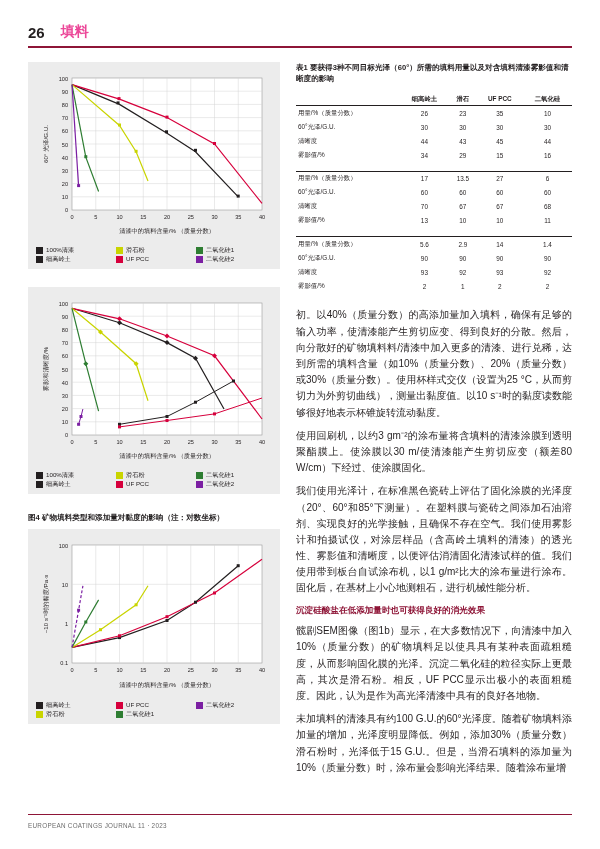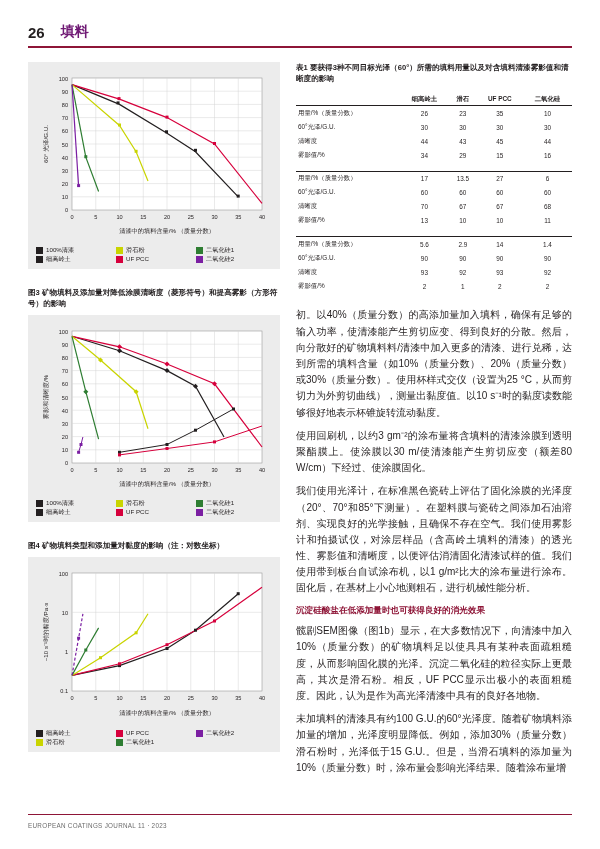--- a/index.html
+++ b/index.html
@@ -21,21 +21,21 @@
   .page-header {
     position:absolute;
     top:18px; left:28px; right:28px;
     height:28px;
     display:flex; align-items:center; gap:16px;
   }
   .page-num {
     font-size:15px; font-weight:bold; color:#231f20;
   }
   .header-title {
-    font-size:14px; font-weight:bold; color:#701a75;
+    font-size:14px; font-weight:bold; color:#ec4899;
   }
   .header-rule {
     position:absolute;
     top:46px; left:28px; right:28px;
     height:1.5px; background:#8e1537;
   }
   
   .col-left {
     position:absolute;
     top:62px; left:28px;
@@ -250,21 +250,20 @@
         </div>
         <div class="legend-item">
           <span class="swatch" style="background:#7b1fa2"></span>
           <span class="legend-lbl">二氧化硅2</span>
         </div>
       </div>
     </div>
 
     <div class="fig-gap"></div>
 
-    <div class="fig-caption">图3 矿物填料及添加量对降低涂膜清晰度（菱形符号）和提高雾影（方形符号）的影响</div>
     <div class="chart-box">
       <svg class="plot" width="236" height="172" viewBox="0 0 236 172">
         <rect x="36" y="8" width="190" height="132" fill="#ffffff" stroke="#9a9a9a" stroke-width="0.6"></rect>
         <g stroke="#d4d4d4" stroke-width="0.5">
           <line x1="36" y1="21.2" x2="226" y2="21.2"></line>
           <line x1="36" y1="34.4" x2="226" y2="34.4"></line>
           <line x1="36" y1="47.6" x2="226" y2="47.6"></line>
           <line x1="36" y1="60.8" x2="226" y2="60.8"></line>
           <line x1="36" y1="74.0" x2="226" y2="74.0"></line>
           <line x1="36" y1="87.2" x2="226" y2="87.2"></line>
@@ -580,21 +579,21 @@
           <td>2</td>
           <td>2</td>
         </tr>
       </tbody>
     </table>
 
     <div style="height:14px"></div>
 
     <p class="body">初。以40%（质量分数）的高添加量加入填料，确保有足够的输入功率，使清漆能产生剪切应变、得到良好的分散。然后，向分散好的矿物填料料/清漆中加入更多的清漆、进行兑稀，达到所需的填料含量（如10%（质量分数）、20%（质量分数）或30%（质量分数）。使用杯样式交仪（设置为25 °C，从而剪切力为外剪切曲线），测量出黏度值。以10 s⁻¹时的黏度读数能够很好地表示杯锥旋转流动黏度。</p>
     <p class="body">使用回刷机，以约3 gm⁻²的涂布量将含填料的清漆涂膜到透明聚酯膜上。使涂膜以30 m/使清漆能产生剪切应变（额差80 W/cm）下经过、使涂膜固化。</p>
-    <p class="body">我们使用光泽计，在标准黑色瓷砖上评估了固化涂膜的光泽度（20°、70°和85°下测量）。在塑料膜与瓷砖之间添加石油溶剂、实现良好的光学接触，且确保不存在空气。我们使用雾影计和拍摄试仪，对涂层样品（含高岭土填料的清漆）的透光性、雾影值和清晰度，以便评估消清固化清漆试样的值。我们使用带到板台自试涂布机，以1 g/m²比大的涂布量进行涂布。固化后，在基材上小心地测粗石，进行机械性能分析。</p>
+    <p class="body">我们使用光泽计，在标准黑色瓷砖上评估了固化涂膜的光泽度（20°、60°和85°下测量）。在塑料膜与瓷砖之间添加石油溶剂、实现良好的光学接触，且确保不存在空气。我们使用雾影计和拍摄试仪，对涂层样品（含高岭土填料的清漆）的透光性、雾影值和清晰度，以便评估消清固化清漆试样的值。我们使用带到板台自试涂布机，以1 g/m²比大的涂布量进行涂布。固化后，在基材上小心地测粗石，进行机械性能分析。</p>
 
     <h3 class="sub">沉淀硅酸盐在低添加量时也可获得良好的消光效果</h3>
 
     <p class="body">髋剧SEM图像（图1b）显示，在大多数情况下，向清漆中加入10%（质量分数）的矿物填料足以使具具有某种表面疏粗糙度，从而影响固化膜的光泽。沉淀二氧化硅的粒径实际上更最高，其次是滑石粉。相反，UF PCC显示出极小的表面粗糙度。因此，认为是作为高光泽清漆中具有的良好各地物。</p>
     <p class="body">未加填料的清漆具有约100 G.U.的60°光泽度。随着矿物填料添加量的增加，光泽度明显降低。例如，添加30%（质量分数）滑石粉时，光泽低于15 G.U.。但是，当滑石填料的添加量为10%（质量分数）时，涂布量会影响光泽结果。随着涂布量增</p>
 
   </div>
 
   <div class="footer-rule"></div>
   <div class="footer-text">EUROPEAN COATINGS JOURNAL 11 · 2023</div>

